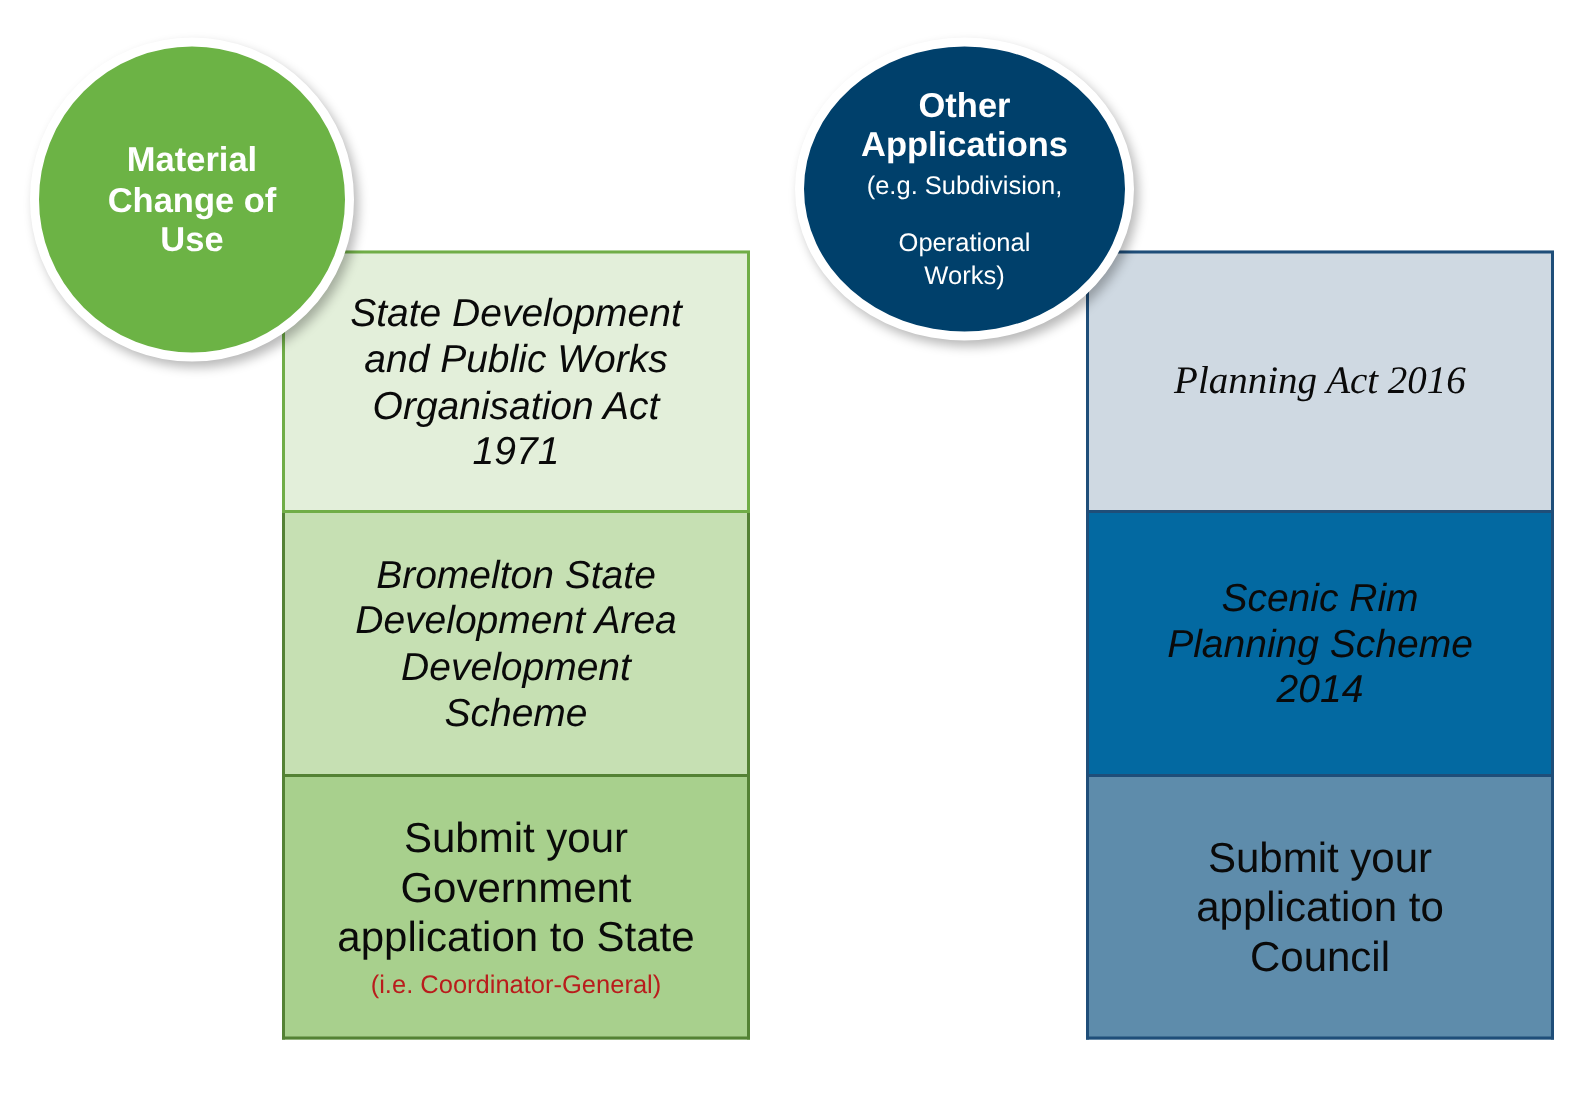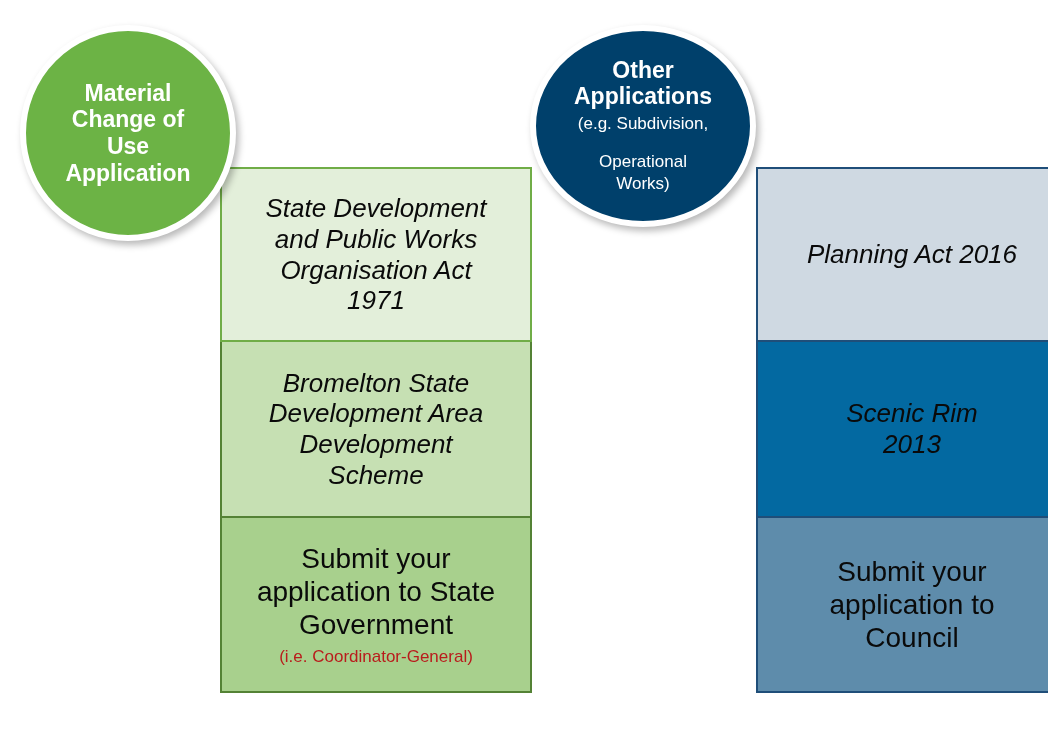--- a/index.html
+++ b/index.html
@@ -18,21 +18,20 @@
     height: 730px;
     background: #ffffff;
     overflow: hidden;
   }
 
   
   .stack {
     position: absolute;
     display: flex;
     flex-direction: column;
-    margin-left: 32px;
   }
   .stack-green {
     left: 188px;
     top: 167px;
     width: 312px;
     height: 526px;
   }
   .stack-blue {
     left: 724px;
     top: 167px;
@@ -73,20 +72,21 @@
     background: #a8d08d;
     border: 2px solid #548235;
     border-top: none;
   }
 
   
   .b1 {
     flex: 0 0 175px;
     background: #cfd9e2;
     border: 2px solid #1f4e79;
+    font-family: Liberation Serif, serif;
   }
   .b2 {
     flex: 0 0 176px;
     background: #0369a1;
     border: 2px solid #1f4e79;
     border-top: none;
   }
   .b3 {
     flex: 0 0 175px;
     background: #5e8cab;
@@ -169,51 +169,51 @@
 
     <div class="box g2">
       <span class="line txt-italic">Bromelton State</span>
       <span class="line txt-italic">Development Area</span>
       <span class="line txt-italic">Development</span>
       <span class="line txt-italic">Scheme</span>
     </div>
 
     <div class="box g3">
       <span class="line txt-plain">Submit your</span>
+      <span class="line txt-plain">Government</span>
       <span class="line txt-plain">application to State</span>
-      <span class="line txt-plain">Government</span>
       <span class="line txt-sub">(i.e. Coordinator-General)</span>
     </div>
 
   </div>
 
   <div class="stack stack-blue">
 
     <div class="box b1">
       <span class="line txt-italic">Planning Act 2016</span>
     </div>
 
     <div class="box b2">
       <span class="line txt-italic">Scenic Rim</span>
-      <span class="line txt-italic">2013</span>
+      <span class="line txt-italic">Planning Scheme</span>
+      <span class="line txt-italic">2014</span>
     </div>
 
     <div class="box b3">
       <span class="line txt-plain">Submit your</span>
       <span class="line txt-plain">application to</span>
       <span class="line txt-plain">Council</span>
     </div>
 
   </div>
 
   <div class="circle circle-green">
     <span class="circle-title">Material</span>
     <span class="circle-title">Change of</span>
     <span class="circle-title">Use</span>
-    <span class="circle-title">Application</span>
   </div>
 
   <div class="circle circle-blue">
     <span class="circle-title">Other</span>
     <span class="circle-title">Applications</span>
     <span class="circle-sub">(e.g. Subdivision,</span>
     <span class="circle-sub" style="margin-top:16px">Operational</span>
     <span class="circle-sub" style="margin-top:0">Works)</span>
   </div>
 

